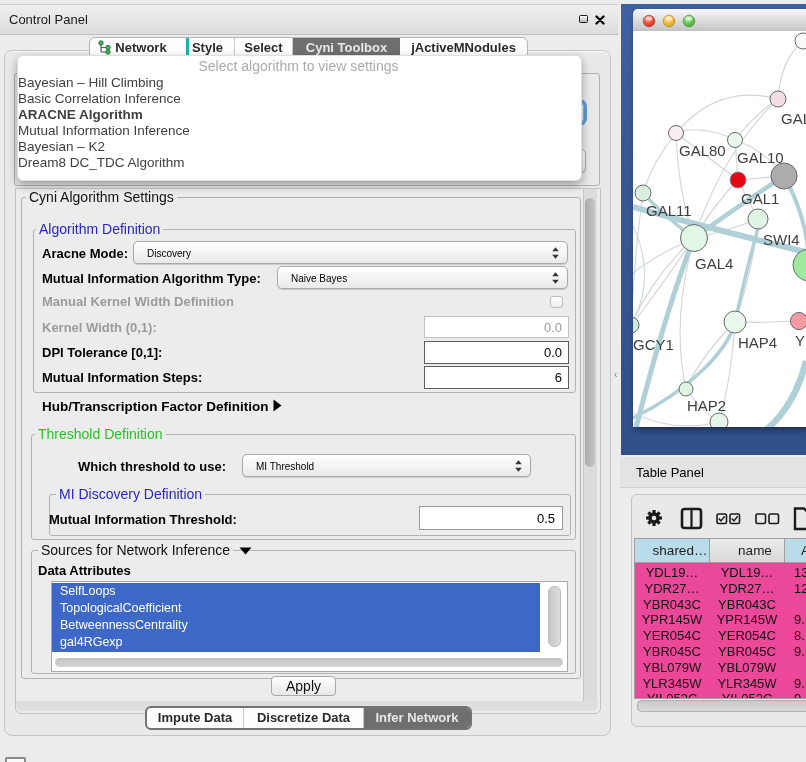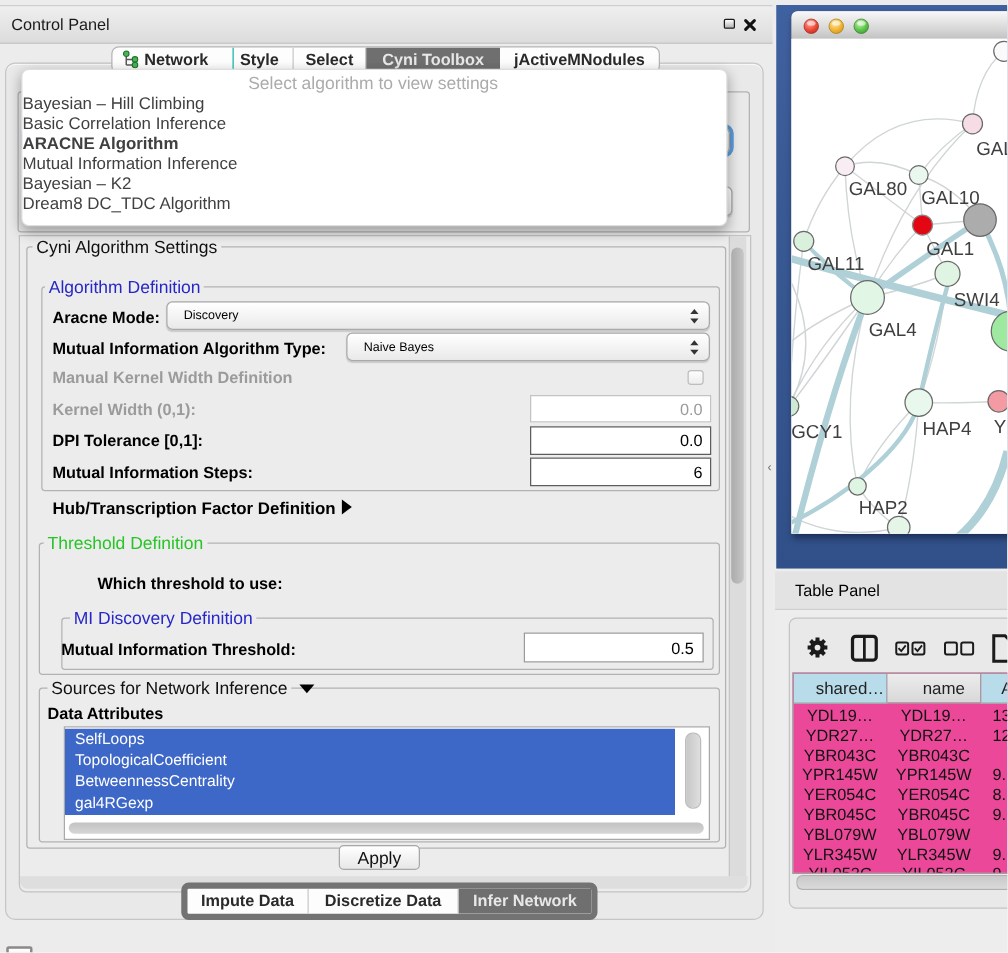--- a/index.html
+++ b/index.html
@@ -83,20 +83,27 @@
 
   <div class="abs lbl bold" style="left:42px;top:399px;font-size:13.5px;">Hub/Transcription Factor Definition</div>
   <svg class="abs" style="left:272px;top:399px;" width="11" height="13" viewBox="0 0 11 13">
       <path d="M1.5 0.5 L9.5 6.5 L1.5 12.5 Z" fill="#000"></path>
     </svg>
 
   <div class="groupbox" style="left:31px;top:434px;width:543px;height:104px;"></div>
   <div class="gtitle" style="left:35px;top:427px;color:#27c427;">Threshold Definition</div>
 
   <div class="abs lbl bold" style="left:78px;top:459px;">Which threshold to use:</div>
+  <div class="combo" style="left:242px;top:454px;width:287px;height:21px;">
+      <span class="ct">MI Threshold</span>
+      <svg class="carr" viewBox="0 0 9 14">
+        <path d="M1.2 5.2 L4.5 1.2 L7.8 5.2 Z" fill="#333"></path>
+        <path d="M1.2 8.8 L4.5 12.8 L7.8 8.8 Z" fill="#333"></path>
+      </svg>
+    </div>
 
   <div class="groupbox" style="left:49px;top:494px;width:520px;height:40px;"></div>
   <div class="gtitle" style="left:56px;top:487px;color:#2727c8;">MI Discovery Definition</div>
 
   <div class="abs lbl bold" style="left:49px;top:512px;">Mutual Information Threshold:</div>
   <div class="field" style="left:419px;top:506px;width:135px;height:21px;border:1px solid #9a9a9a;padding:1px 7px 0 0;line-height:21px;">0.5</div>
 
   <div class="groupbox" style="left:31px;top:550px;width:543px;height:122px;"></div>
   <div class="gtitle" style="left:38px;top:543px;color:#111;">Sources for Network Inference</div>
   <svg class="abs" style="left:239px;top:547px;" width="13" height="8" viewBox="0 0 13 8">
@@ -106,28 +113,28 @@
   <div class="abs lbl bold" style="left:38px;top:563px;">Data Attributes</div>
 
   <div class="abs" style="left:51px;top:581px;width:515px;height:89px;background:#fff;border:1px solid #a9a9a9;"></div>
   <div class="abs" style="left:52px;top:582.5px;width:488px;height:69px;background:#3e68c8;"></div>
   <div class="abs" style="left:60px;top:583px;width:400px;font-size:12.5px;color:#fff;line-height:16.9px;">SelfLoops<br>TopologicalCoefficient<br>BetweennessCentrality<br>gal4RGexp</div>
   <div class="abs" style="left:548px;top:586px;width:11px;height:59px;background:linear-gradient(90deg,#c7c7c7,#dedede);border:1px solid #bdbdbd;border-radius:6px;"></div>
   <div class="abs" style="left:55px;top:658px;width:508px;height:9px;background:linear-gradient(#c2c2c2,#d6d6d6);border-radius:5px;"></div>
 
   <div class="abs" style="left:271px;top:676px;width:63px;height:18px;border:1px solid #a8a8a8;border-radius:4px;background:linear-gradient(#ffffff,#e7e7e7);text-align:center;font-size:14px;line-height:18px;color:#111;">Apply</div>
 
-  <div class="abs" style="left:145px;top:706px;width:323px;height:20px;border:5px solid #737373;border-radius:6px;background:#fdfdfd;overflow:hidden;font-size:13px;font-weight:bold;color:#2a2a2a;">
+  <div class="abs" style="left:145px;top:706px;width:323px;height:20px;border:2px solid #737373;border-radius:6px;background:#fdfdfd;overflow:hidden;font-size:13px;font-weight:bold;color:#2a2a2a;">
     <span class="tabseg" style="position:absolute;left:0;width:96px;height:20px;line-height:19px;text-align:center;border-right:1px solid #c9c9c9;">Impute Data</span>
     <span class="tabseg" style="position:absolute;left:97px;width:119px;height:20px;line-height:19px;text-align:center;border-right:1px solid #c9c9c9;">Discretize Data</span>
     <span class="tabseg" style="position:absolute;left:217px;width:106px;height:20px;line-height:19px;text-align:center;background:#6f6f6f;color:#e8e8e8;">Infer Network</span>
   </div>
 
   <div class="abs" style="left:89px;top:37px;width:437px;height:20px;border:1px solid #b5b5b5;border-radius:6px;background:#fdfdfd;overflow:hidden;font-size:13px;font-weight:bold;color:#2a2a2a;">
-    <span class="tabseg" style="position:absolute;left:0;width:90px;height:20px;line-height:20px;text-align:center;border-right:1px solid #14b8a6;padding-left:6px;">Network</span>
+    <span class="tabseg" style="position:absolute;left:0;width:90px;height:20px;line-height:20px;text-align:center;border-right:3px solid #14b8a6;padding-left:6px;">Network</span>
     <span class="tabseg" style="position:absolute;left:91px;width:53px;height:20px;line-height:20px;text-align:center;border-right:1px solid #c9c9c9;">Style</span>
     <span class="tabseg" style="position:absolute;left:145px;width:57px;height:20px;line-height:20px;text-align:center;border-right:1px solid #c9c9c9;">Select</span>
     <span class="tabseg" style="position:absolute;left:203px;width:107px;height:20px;line-height:20px;text-align:center;background:#6f6f6f;color:#e8e8e8;">Cyni Toolbox</span>
     <span class="tabseg" style="position:absolute;left:310px;width:127px;height:20px;line-height:20px;text-align:center;">jActiveMNodules</span>
   </div>
   <svg class="abs" style="left:98px;top:40px;" width="13" height="15" viewBox="0 0 13 15">
     <path d="M3 4 L3 12 M3 7.5 L9 7.5 M3 12 L9 12" stroke="#5a5a5a" stroke-width="1.2" fill="none"></path>
     <circle cx="3" cy="3" r="2.2" fill="#4db25a" stroke="#1d7527" stroke-width="0.9"></circle>
     <circle cx="10" cy="7.5" r="2.2" fill="#4db25a" stroke="#1d7527" stroke-width="0.9"></circle>
     <circle cx="10" cy="12" r="2.2" fill="#4db25a" stroke="#1d7527" stroke-width="0.9"></circle>

